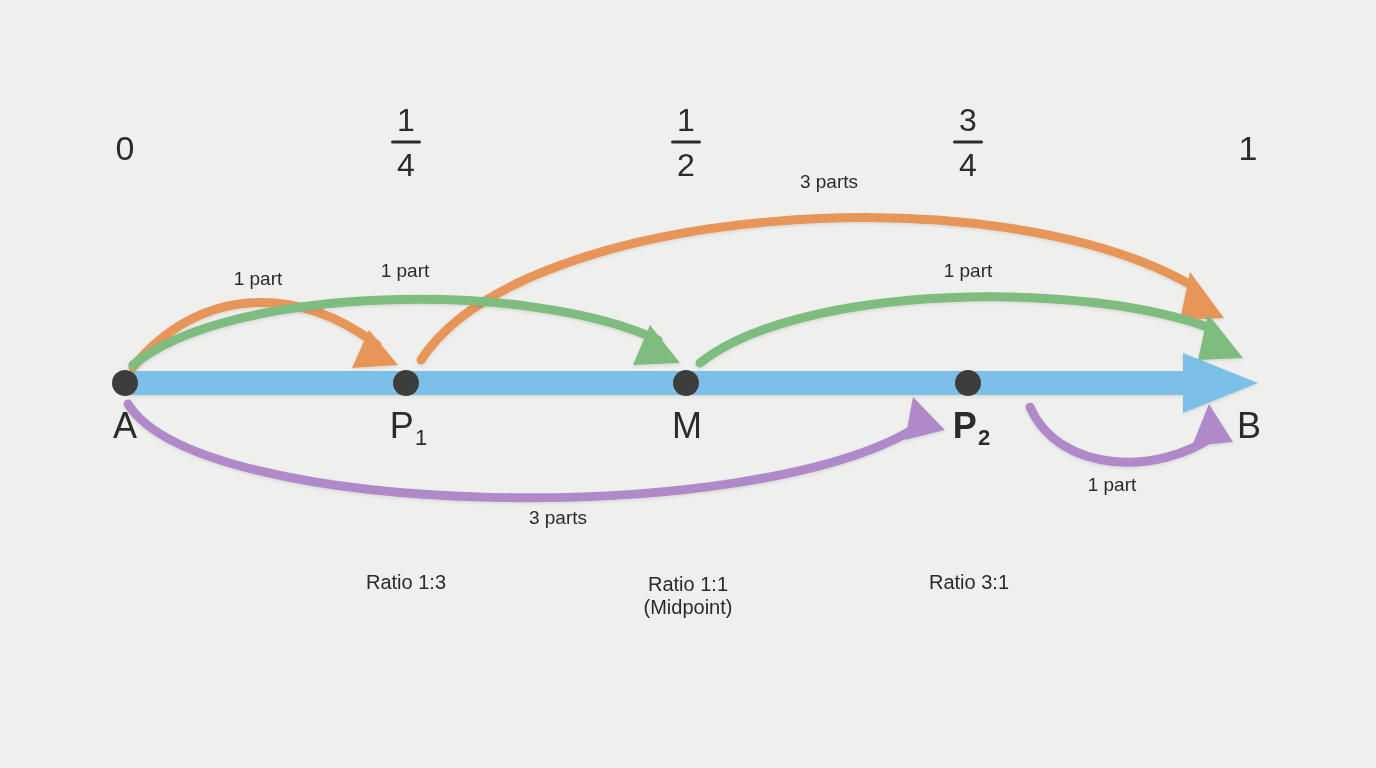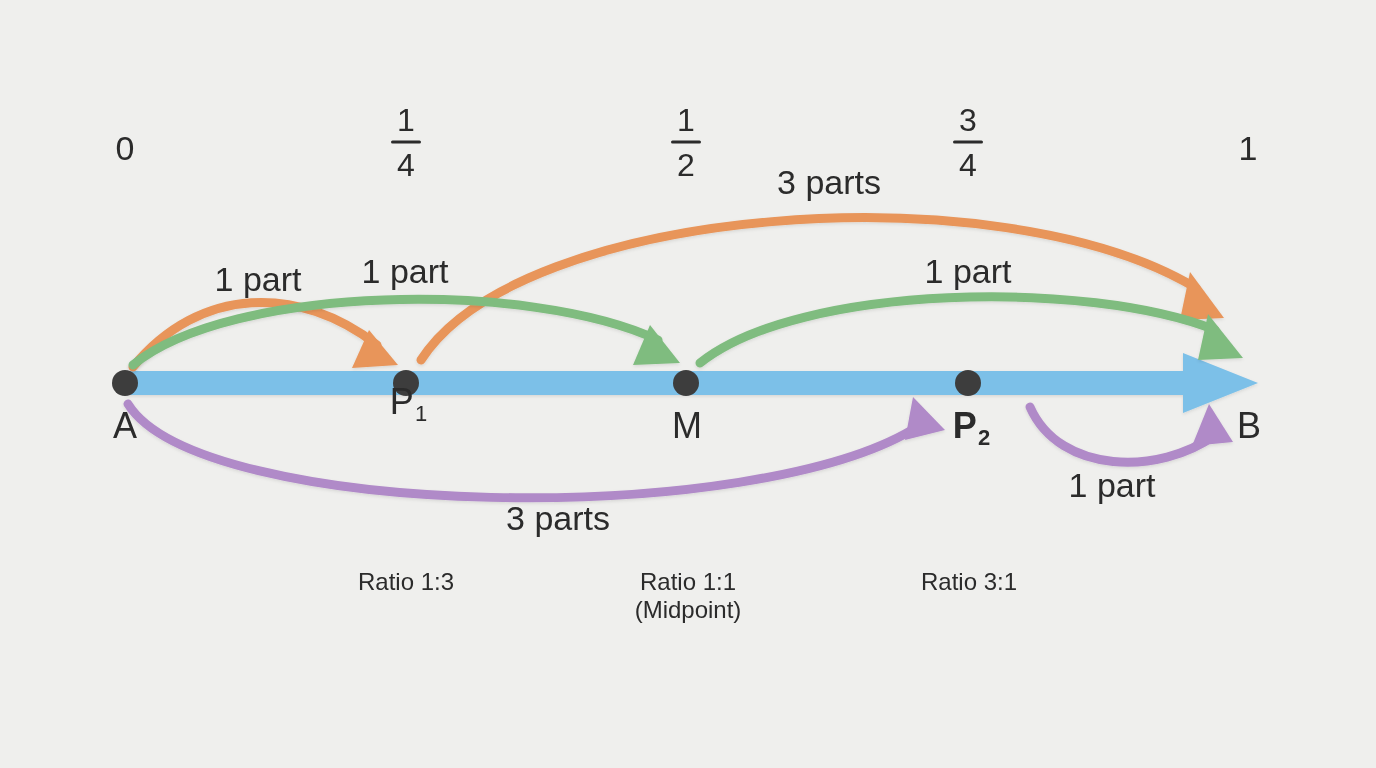--- a/index.html
+++ b/index.html
@@ -63,26 +63,26 @@
   }
   .pt-label sub {
     font-size: 22px;
     vertical-align: baseline;
     position: relative;
     top: 7px;
     left: 1px;
   }
   
   .arc-label {
-    font-size: 34px;
+    font-size: 19px;
     transform: translate(-50%, -50%);
   }
   
   .ratio {
-    font-size: 24px;
+    font-size: 20px;
     transform: translate(-50%, -50%);
     text-align: center;
   }
   .ratio .l2 { display: block; }
 </style>
 </head>
 <body>
 
 <div id="stage">
 
@@ -162,21 +162,21 @@
   <div class="txt arc-label" style="left:968px; top:271px;">1 part</div>
 
   <div class="txt arc-label" style="left:558px; top:518px;">3 parts</div>
 
   <div class="txt arc-label" style="left:1112px; top:485px;">1 part</div>
 
   <div class="txt pt-label" style="left:125px; top:405px;">
     <span>A</span>
   </div>
 
-  <div class="txt pt-label" style="left:408px; top:381px;">
+  <div class="txt pt-label" style="left:408px; top:405px;">
     <span>P</span><sub>1</sub>
   </div>
 
   <div class="txt pt-label" style="left:687px; top:405px;">
     <span>M</span>
   </div>
 
   <div class="txt pt-label" style="left:971px; top:405px;font-weight:bold;">
     <span>P</span><sub>2</sub>
   </div>

